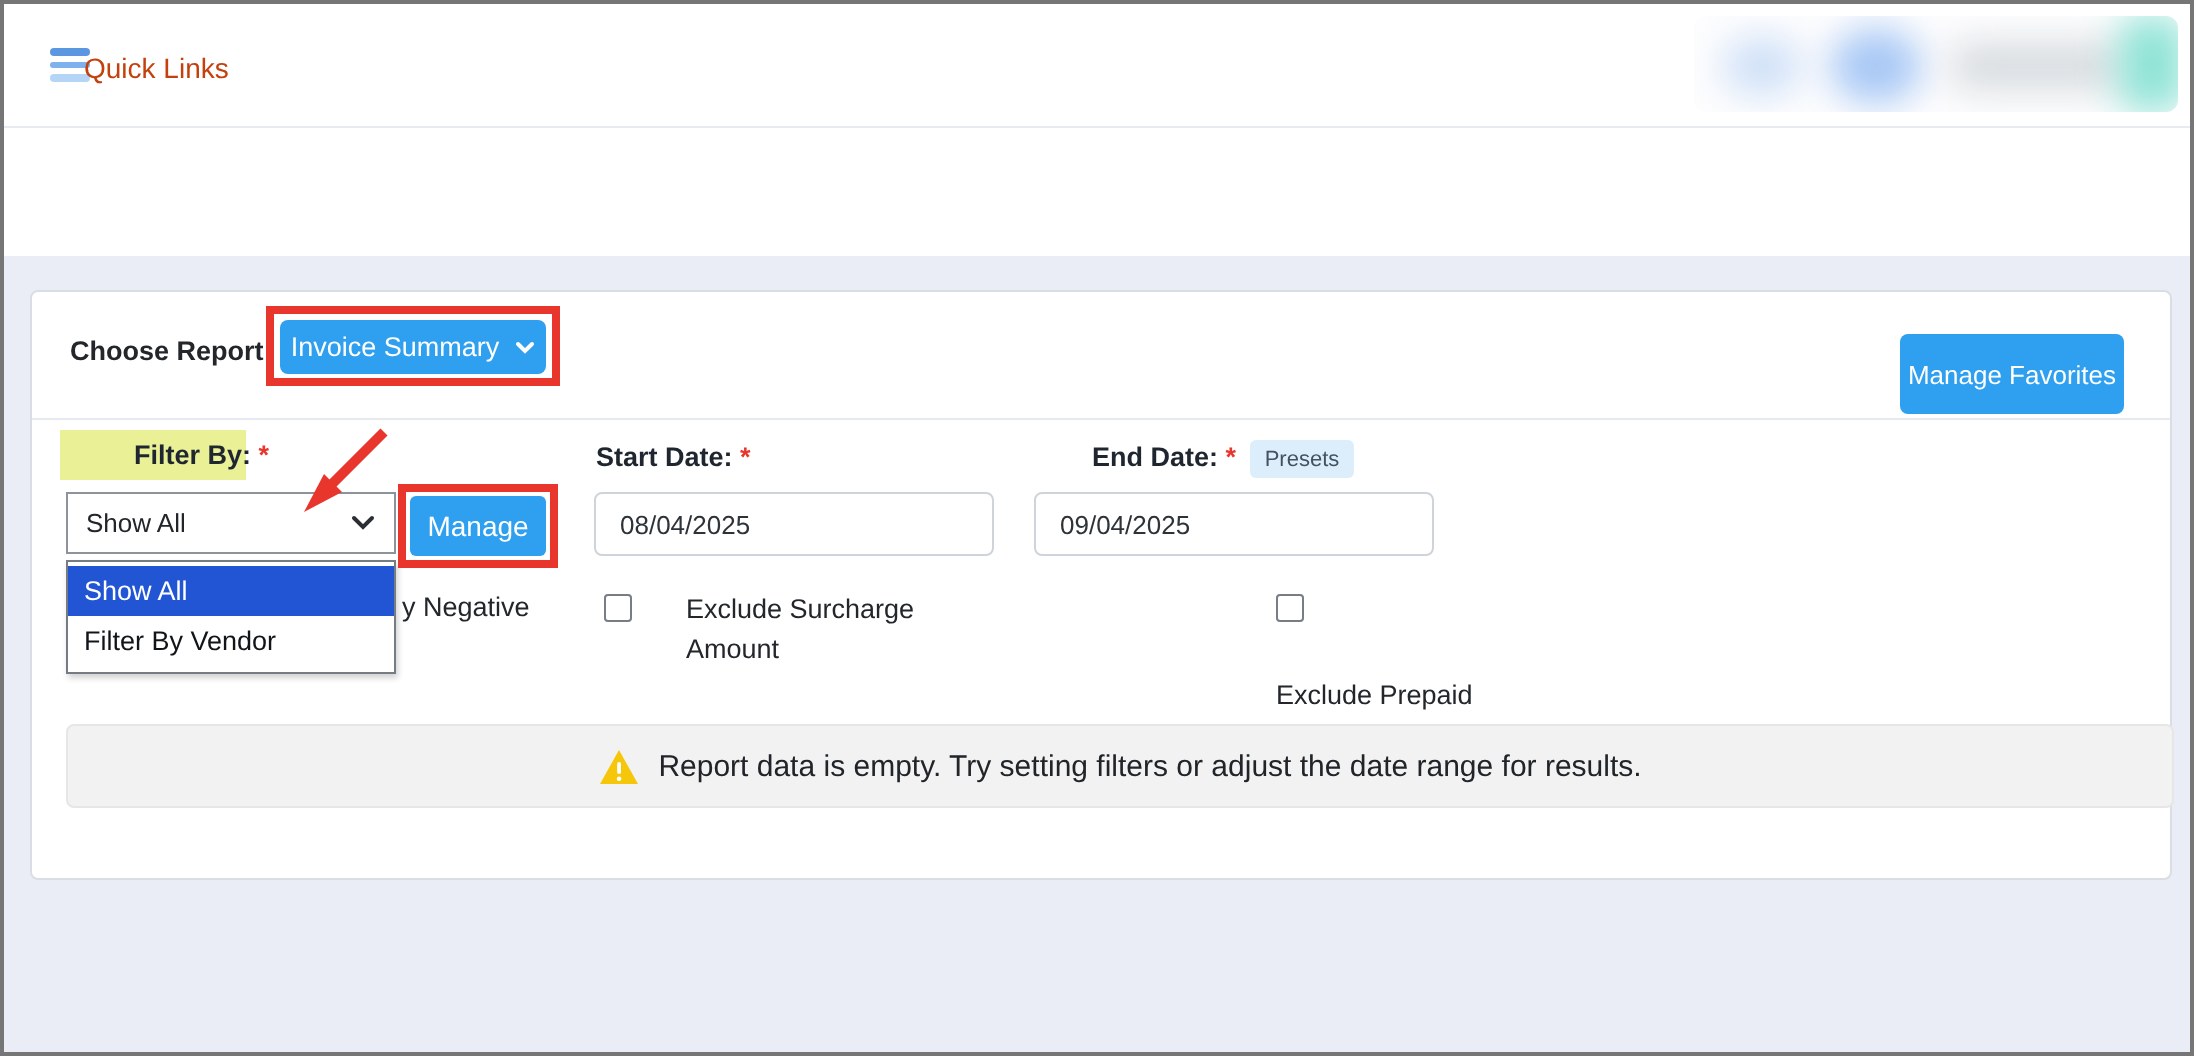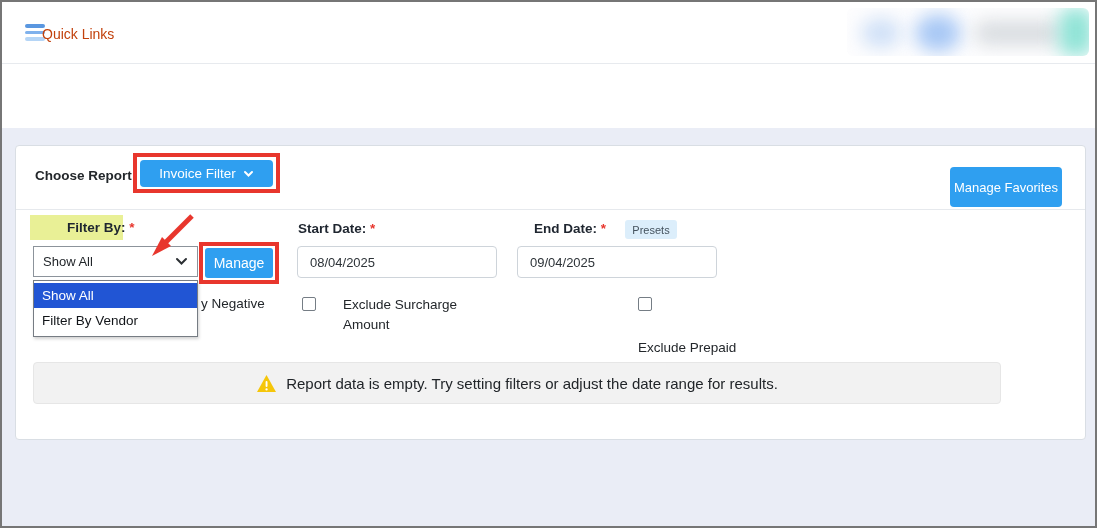--- a/index.html
+++ b/index.html
@@ -44,21 +44,21 @@
   .anno-report{left:131px;top:151px;width:147px;height:40px;}
   .report-select{position:absolute;left:138px;top:158px;width:133px;height:27px;background:#2f9ff0;border-radius:4px;color:#fff;font-size:13.5px;display:flex;align-items:center;justify-content:center;gap:7px;cursor:pointer;z-index:7;}
   .btn-fav{position:absolute;left:948px;top:165px;width:112px;height:40px;background:#2f9ff0;border-radius:4px;color:#fff;font-size:13px;display:flex;align-items:center;justify-content:center;cursor:pointer;}
   .card-divider{position:absolute;left:14px;top:207px;width:1069px;height:1px;background:#e6e9ed;}
 
   .filterby-hl{position:absolute;left:28px;top:213px;width:93px;height:25px;background:#e9f096;z-index:1;}
   .field-label{position:absolute;font-size:13.5px;font-weight:bold;color:#1f2630;z-index:2;}
   .req{color:#e8362d;font-weight:bold;}
   .lbl-filter{left:33px;top:218px;padding-left:32px;}
   .lbl-start{left:296px;top:219px;}
-  .lbl-end{left:532px;top:219px;}
+  .lbl-end{left:544px;top:219px;}
   .presets{position:absolute;left:623px;top:218px;width:52px;height:19px;background:#dceefb;border-radius:3px;font-size:11px;color:#44525e;display:flex;align-items:center;justify-content:center;cursor:pointer;}
 
   .fake-select{position:absolute;left:31px;top:244px;width:165px;height:31px;background:#fff;border:1px solid #8c939b;display:flex;align-items:center;padding:0 9px;font-size:13px;color:#22262a;cursor:pointer;z-index:3;}
   .fake-select .caret{margin-left:auto;}
   .select-list{position:absolute;left:31px;top:278px;width:165px;height:57px;background:#fff;border:1px solid #767c83;box-shadow:1px 2px 3px rgba(0,0,0,.18);z-index:5;padding-top:2px;}
   .opt{height:25px;display:flex;align-items:center;padding:0 8px;font-size:13.5px;cursor:pointer;}
   .opt.hl{background:#2155d4;color:#ffffff;}
   .opt.plain{color:#111418;}
 
   .anno-manage{left:197px;top:240px;width:80px;height:42px;}
@@ -70,21 +70,21 @@
   .inp-end{left:515px;}
 
   .cb-partial{position:absolute;left:199px;top:294px;font-size:13.5px;color:#23272b;}
   .cb-item{position:absolute;top:293px;display:flex;gap:27px;}
   .cb-box{width:14px;height:14px;border:1.5px solid #757d85;border-radius:2px;background:#fff;flex:0 0 auto;margin-top:2px;cursor:pointer;}
   .cb-label{font-size:13.5px;color:#23272b;line-height:20px;}
   .cb-surcharge{left:300px;} .cb-surcharge .cb-label{width:128px;}
   .cb-misc{left:477px;}
   .cb-prepaid{left:636px;flex-direction:column;} .cb-prepaid .cb-label{width:115px;}
 
-  .empty-bar{position:absolute;left:31px;top:360px;width:968px;height:42px;background:#f2f2f2;border:1px solid #e6e6e6;border-radius:4px;display:flex;align-items:center;justify-content:center;gap:9px;}
+  .empty-bar{position:absolute;left:31px;top:360px;width:1054px;height:42px;background:#f2f2f2;border:1px solid #e6e6e6;border-radius:4px;display:flex;align-items:center;justify-content:center;gap:9px;}
   .empty-text{font-size:15px;color:#212529;}
 </style>
 </head>
 <body>
 
 <div class="window">
 
   <div class="topbar">
     <div class="hamburger">
       <span class="b1"></span>
@@ -147,21 +147,21 @@
 
     <div class="hbtn btn-generate">Generate Report</div>
   </div>
 
   <div class="content"></div>
   <div class="card"></div>
 
   <div class="choose-label">Choose Report</div>
   <div class="anno-box anno-report"></div>
   <div class="report-select">
-    <span>Invoice Filter</span>
+    <span>Invoice Summary</span>
     <svg width="11" height="8" viewBox="0 0 11 8">
         <polyline points="2,2 5.5,5.5 9,2" stroke="#ffffff" stroke-width="2" fill="none" stroke-linecap="round"></polyline>
       </svg>
   </div>
   <div class="btn-fav">Manage Favorites</div>
   <div class="card-divider"></div>
 
   <div class="filterby-hl"></div>
   <div class="field-label lbl-filter"><span>Filter By:</span> <span class="req">*</span></div>
 

